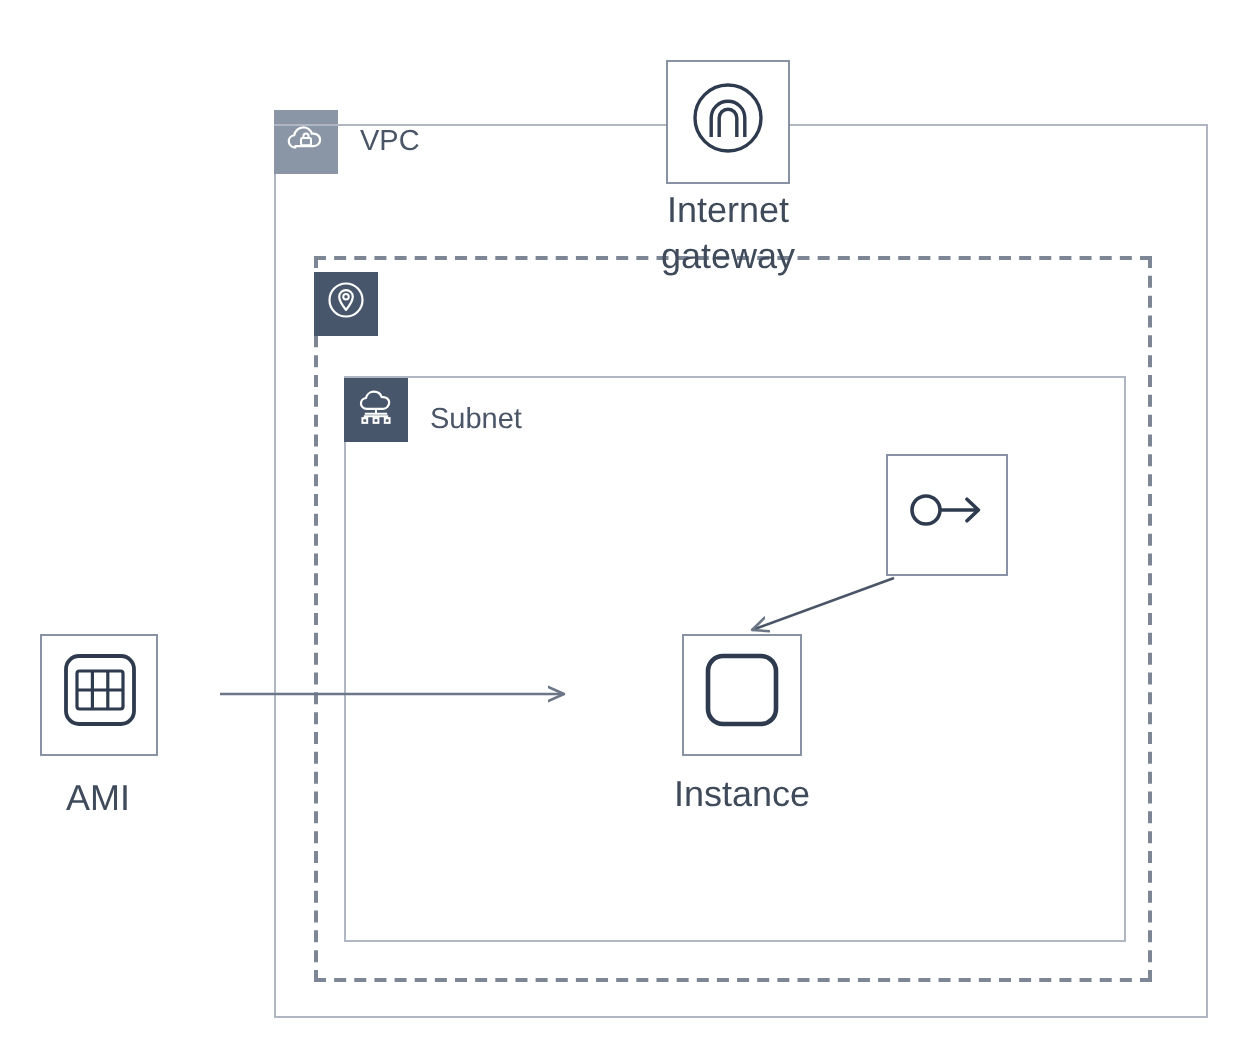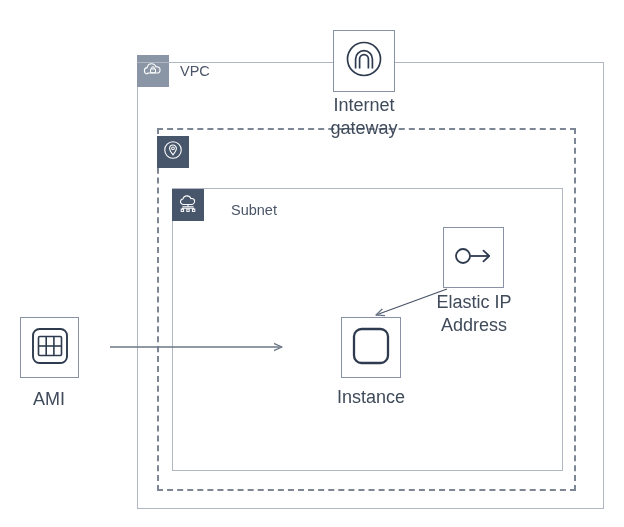--- a/index.html
+++ b/index.html
@@ -134,21 +134,21 @@
       <svg width="22" height="22" viewBox="0 0 24 24" fill="none">
         <path d="M7.0 13.6c-1.8 0-3.2-1.35-3.2-3.0 0-1.52 1.18-2.78 2.72-2.97.42-1.95 2.2-3.42 4.35-3.42 1.98 0 3.66 1.25 4.24 3.0.26-.06.52-.09.79-.09 1.8 0 3.3 1.35 3.3 3.0s-1.5 3.48-3.3 3.48H7.0z" stroke="#ffffff" stroke-width="1.2" stroke-linejoin="round" fill="none"></path>
         <path d="M12 13.6v2.6M5.9 19.2v-1.6h12.2v1.6M12 16.2H5.9M12 16.2h6.1" stroke="#ffffff" stroke-width="1.1" fill="none"></path>
         <rect x="10.7" y="18.6" width="2.6" height="2.6" stroke="#ffffff" stroke-width="1.1" fill="none"></rect>
         <rect x="4.6" y="18.6" width="2.6" height="2.6" stroke="#ffffff" stroke-width="1.1" fill="none"></rect>
         <rect x="16.8" y="18.6" width="2.6" height="2.6" stroke="#ffffff" stroke-width="1.1" fill="none"></rect>
       </svg>
     </span>
   </div>
 
-  <div class="group-label" style="left:215px; top:203px;margin-left:16px;">Subnet</div>
+  <div class="group-label" style="left:215px; top:203px;">Subnet</div>
 
   <div class="gw-stub" style="left:137px; top:61.5px; width:196px; height:1px;"></div>
   <div class="gw-stub" style="left:395px; top:61.5px; width:209px; height:1px;"></div>
 
   <svg class="connector-layer" viewBox="0 0 624 527" width="624" height="527">
     <defs>
       <marker id="arrowhead" viewBox="0 0 10 10" refX="9" refY="5" markerWidth="7" markerHeight="7" orient="auto-start-reverse">
         <path d="M 0 1 L 9 5 L 0 9" fill="none" stroke="#6b7686" stroke-width="1.4" stroke-linecap="round" stroke-linejoin="round"></path>
       </marker>
     </defs>
@@ -172,22 +172,20 @@
 
   <div class="node" style="left:443px; top:227px; width:61px; height:61px;">
     <span>
       <svg width="44" height="28" viewBox="0 0 44 28" fill="none">
         <circle cx="11" cy="14" r="7.0" stroke="#2e3b4e" stroke-width="1.8" fill="none"></circle>
         <line x1="18.2" y1="14" x2="37" y2="14" stroke="#2e3b4e" stroke-width="1.8"></line>
         <path d="M31.5 8.6 L37.2 14 L31.5 19.4" stroke="#2e3b4e" stroke-width="1.8" fill="none" stroke-linecap="round" stroke-linejoin="round"></path>
       </svg>
     </span>
   </div>
-  <div class="node-label" style="left:414px; top:291px; width:120px;">Elastic IP
-Address</div>
 
   <div class="node" style="left:341px; top:317px; width:60px; height:61px;">
     <span>
       <svg width="44" height="44" viewBox="0 0 44 44" fill="none">
         <rect x="5" y="5" width="34" height="34" rx="7.5" stroke="#2e3b4e" stroke-width="2.3" fill="none"></rect>
       </svg>
     </span>
   </div>
   <div class="node-label" style="left:311px; top:386px; width:120px;">Instance</div>
 

